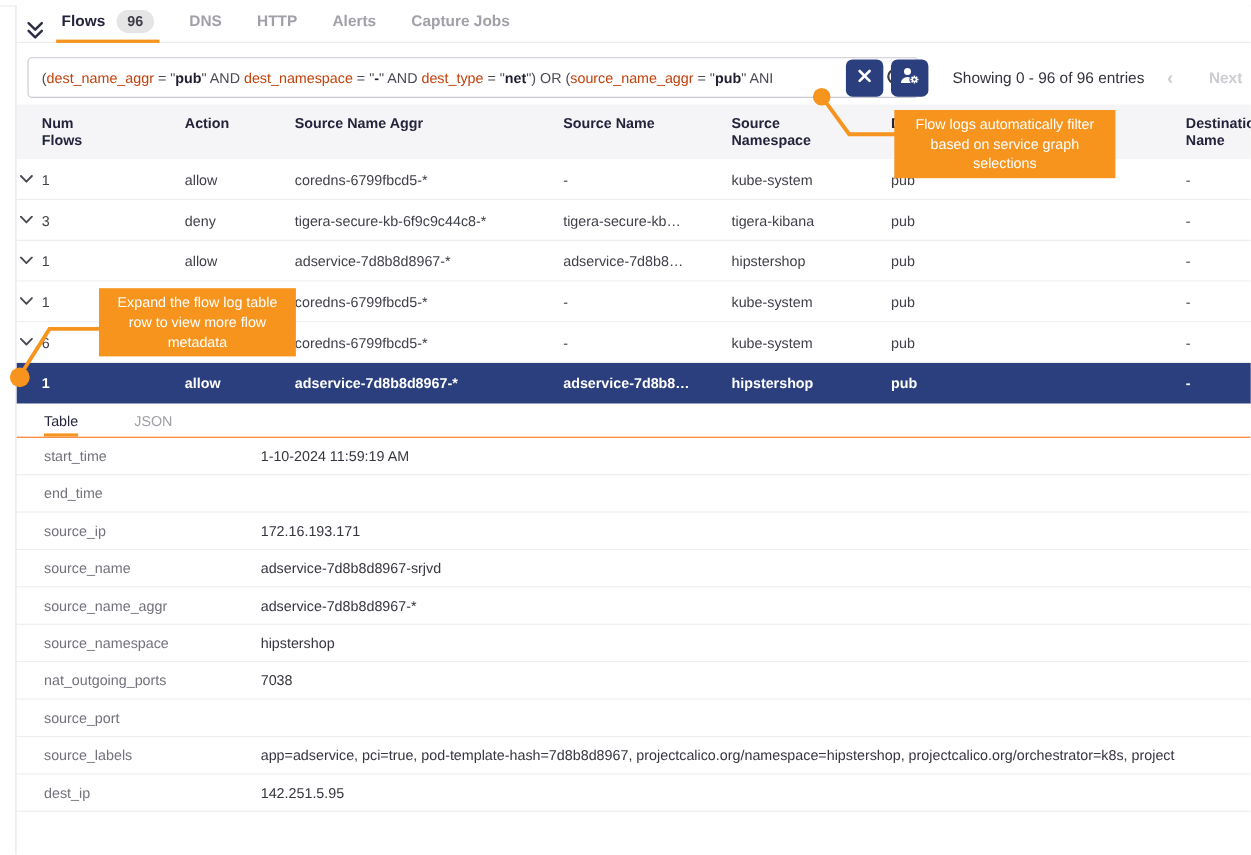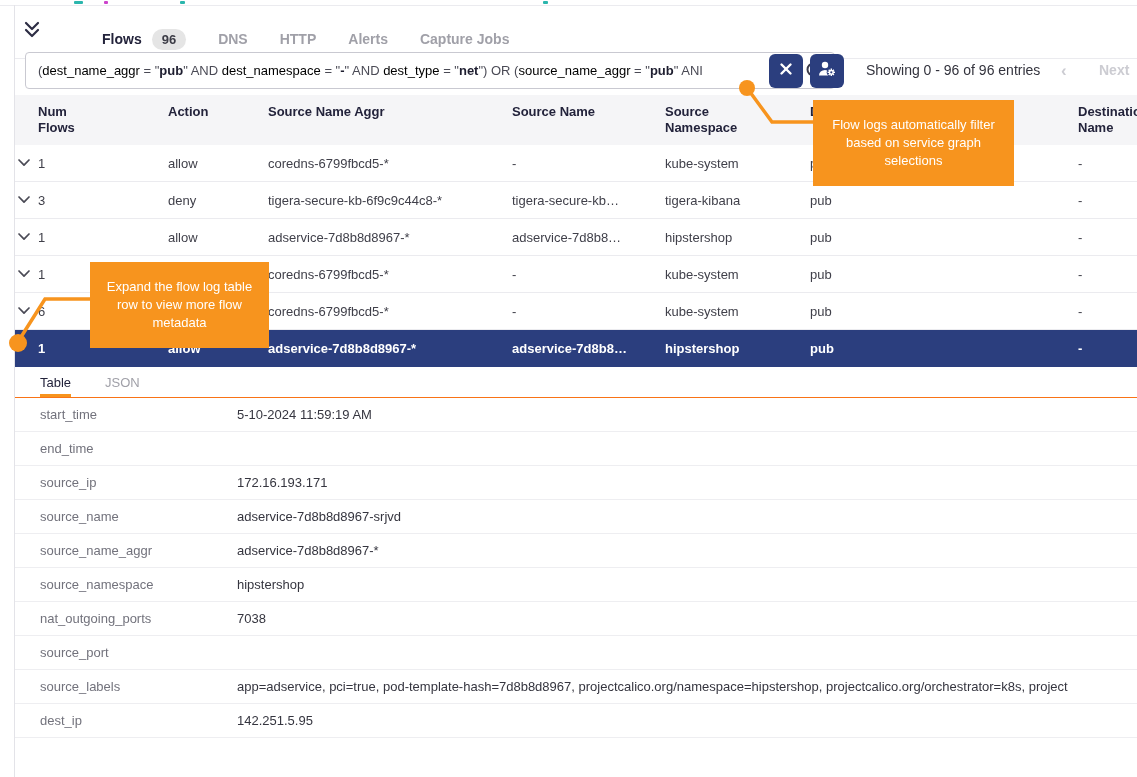--- a/index.html
+++ b/index.html
@@ -7,35 +7,35 @@
        font-family:"Liberation Sans",sans-serif;color:#3c3c46;}
   #app{position:relative;width:1137px;height:777px;overflow:hidden;}
 
   
   .top-strip{position:absolute;left:0;top:0;width:1137px;height:5px;background:#fff;border-bottom:1px solid #ebebef;}
   .remnant{position:absolute;top:1px;height:3px;border-radius:1px;}
 
   .left-border{position:absolute;left:14px;top:5px;width:1px;height:772px;background:#e3e3e8;z-index:5;}
 
   
-  .tabbar{position:absolute;left:15px;top:20px;width:1122px;height:38px;border-bottom:1px solid #ebebef;
-          display:flex;align-items:flex-start;background:#fff;gap:46px;}
+  .tabbar{position:absolute;left:15px;top:0;width:1122px;height:38px;border-bottom:1px solid #ebebef;
+          display:flex;align-items:flex-end;background:#fff;}
   .collapse-btn{margin:0 14px 0 7px;display:flex;align-items:center;cursor:pointer;}
   .tab{font-weight:bold;font-size:14px;color:#a0a0a8;margin-right:32px;display:flex;align-items:center;
        height:100%;position:relative;cursor:pointer;white-space:nowrap;}
   .tab.active{color:#23233b;}
   .tab.active::after{content:"";position:absolute;left:-5px;right:-5px;bottom:-1px;height:3px;background:#f7941e;}
   .badge{background:#e5e5e5;border-radius:12px;padding:4px 10px;margin-left:10px;font-size:13px;color:#3c3c46;font-weight:600;line-height:13px;}
 
   
   .query-input{position:absolute;left:25px;top:52px;width:810px;height:37px;border:1px solid #c9c9d1;border-radius:4px;
                background:#fff;box-sizing:border-box;display:flex;align-items:center;padding:0 36px 0 12px;
                overflow:hidden;white-space:nowrap;font-size:13px;cursor:text;}
   .q-p{color:#4a4a55;}
-  .q-f{color:#000000;}
+  .q-f{color:#c2410c;}
   .q-b{color:#1e1e30;font-weight:bold;}
   .search-icon{position:absolute;right:9px;top:8px;cursor:pointer;}
   .btn{position:absolute;width:34px;height:34px;background:#2b3e7e;border-radius:6px;display:flex;
        align-items:center;justify-content:center;cursor:pointer;}
   #btn-clear{left:769px;top:54px;}
   #btn-user{left:810px;top:54px;}
   .showing{position:absolute;left:866px;top:52px;height:37px;line-height:37px;font-size:14px;color:#33333d;}
   .pager{position:absolute;left:1046px;top:52px;height:37px;line-height:37px;font-size:14px;color:#ccccd2;
          font-weight:600;display:flex;margin-left:15px;}
   .pager span{cursor:default;}
@@ -55,32 +55,32 @@
   .row .cell{overflow:hidden;white-space:nowrap;}
   .chev-cell{padding-left:3px;color:#4a4a55;display:flex;align-items:center;}
   .row.selected{background:#2b3e7e;color:#fff;font-weight:bold;border-bottom:none;}
   .row.selected .chev-cell{color:#2b3e7e;}
 
   
   .dtabs{position:absolute;left:15px;top:367px;width:1122px;height:30px;display:flex;align-items:center;background:#fff;}
   .dtab{font-weight:normal;font-size:13px;color:#a0a0a8;position:relative;height:100%;
         display:flex;align-items:center;cursor:pointer;}
   .dtab:first-child{margin-left:25px;}
-  .dtab + .dtab{margin-left:34px;text-align:center;}
+  .dtab + .dtab{margin-left:51px;text-align:center;}
   .dtab.active{color:#23233b;}
   .dtab.active::after{content:"";position:absolute;left:0;right:0;bottom:0;height:3px;background:#f7941e;}
   .fields{position:absolute;left:15px;top:397px;width:1122px;border-top:1px solid #f97316;background:#fff;}
   .frow{height:34px;display:flex;align-items:center;border-bottom:1px solid #eeeef1;font-size:13px;box-sizing:border-box;}
   .fkey{width:197px;padding-left:25px;color:#72727c;flex:none;}
   .fval{color:#35353f;white-space:nowrap;overflow:hidden;flex:1;}
 
   
   .overlay{position:absolute;left:0;top:0;z-index:40;pointer-events:none;}
   .callout{position:absolute;background:#f7941e;color:#fff;text-align:center;font-size:13px;line-height:18px;
-           padding:16px 8px;z-index:41;box-sizing:border-box;}
+           padding:4px 8px;z-index:41;box-sizing:border-box;}
   #callout-a{left:813px;top:100px;width:201px;}
   #callout-b{left:90px;top:262px;width:179px;}
 </style>
 </head>
 <body>
 
 <div id="app">
 
   <div class="top-strip">
     <div class="remnant" style="left:74px;width:9px;background:#2bb6ad;"></div>
@@ -258,21 +258,21 @@
       </div>
     </div>
 
   <div class="dtabs" id="dtabs">
       <div class="dtab active">Table</div>
       <div class="dtab">JSON</div>
     </div>
   <div class="fields" id="fields">
       <div class="frow">
         <div class="fkey">start_time</div>
-        <div class="fval">5-10-2024 11:59:19 AM</div>
+        <div class="fval">1-10-2024 11:59:19 AM</div>
       </div>
       <div class="frow">
         <div class="fkey">end_time</div>
       </div>
       <div class="frow">
         <div class="fkey">source_ip</div>
         <div class="fval">172.16.193.171</div>
       </div>
       <div class="frow">
         <div class="fkey">source_name</div>

